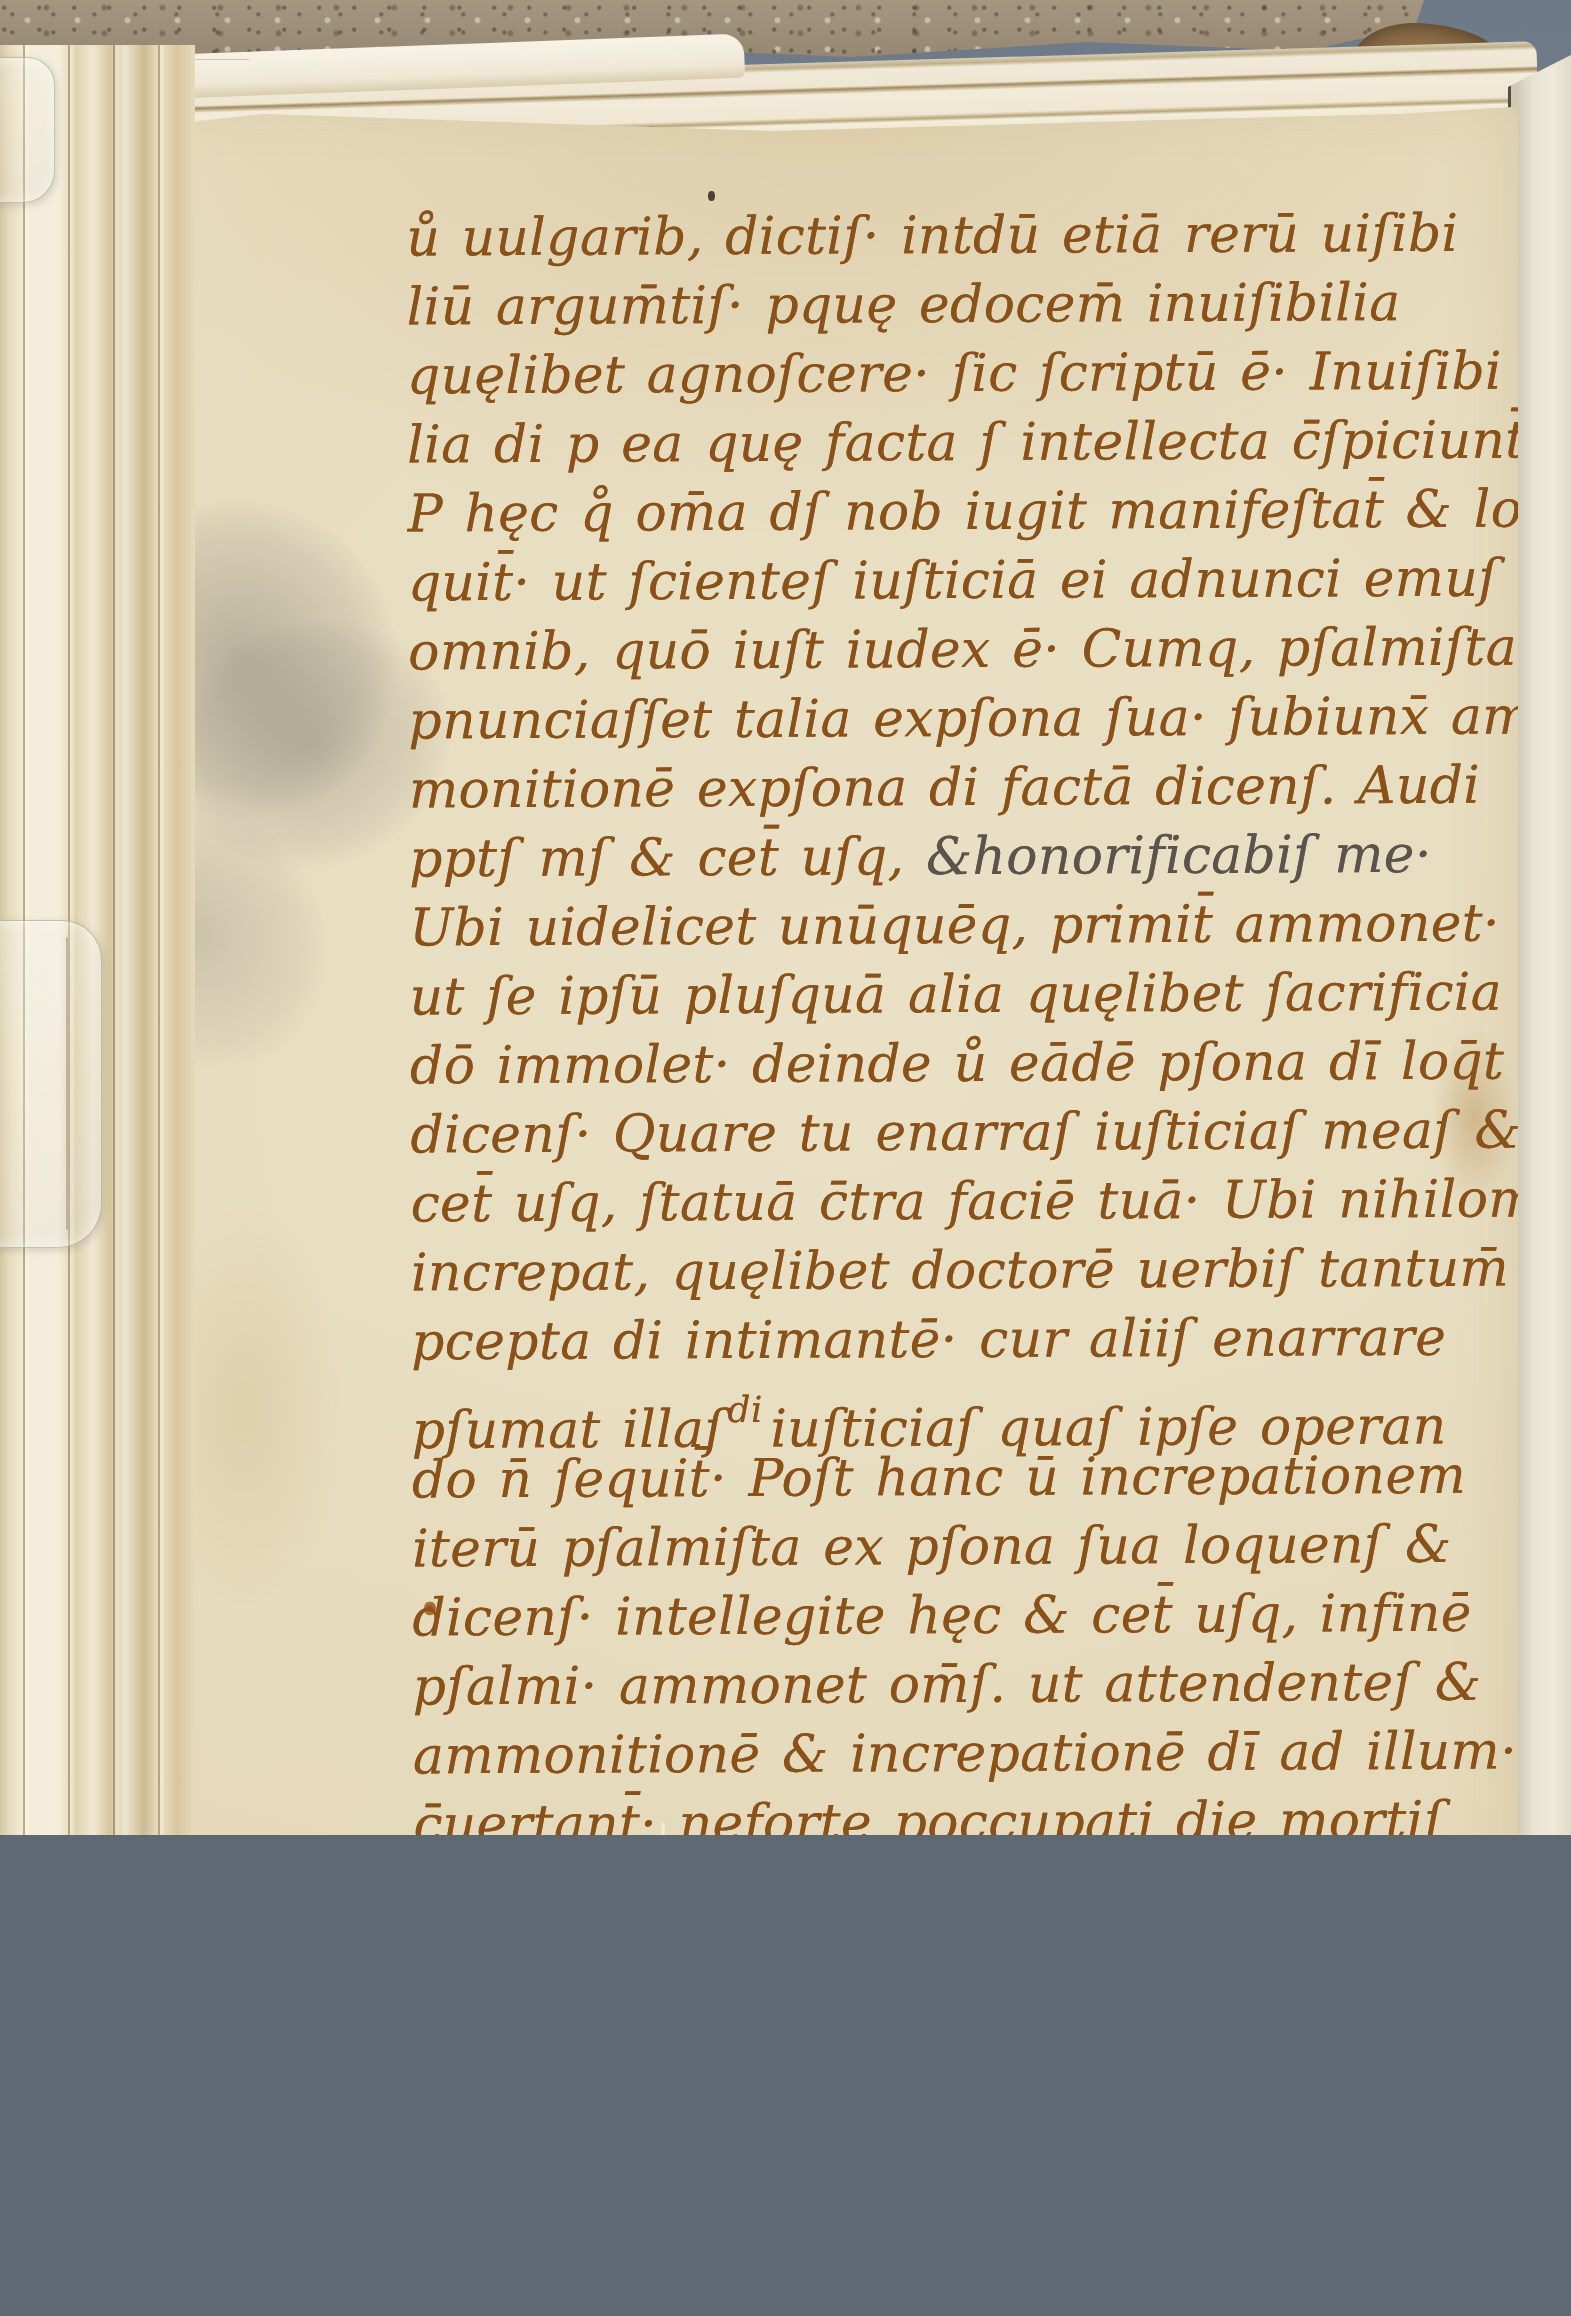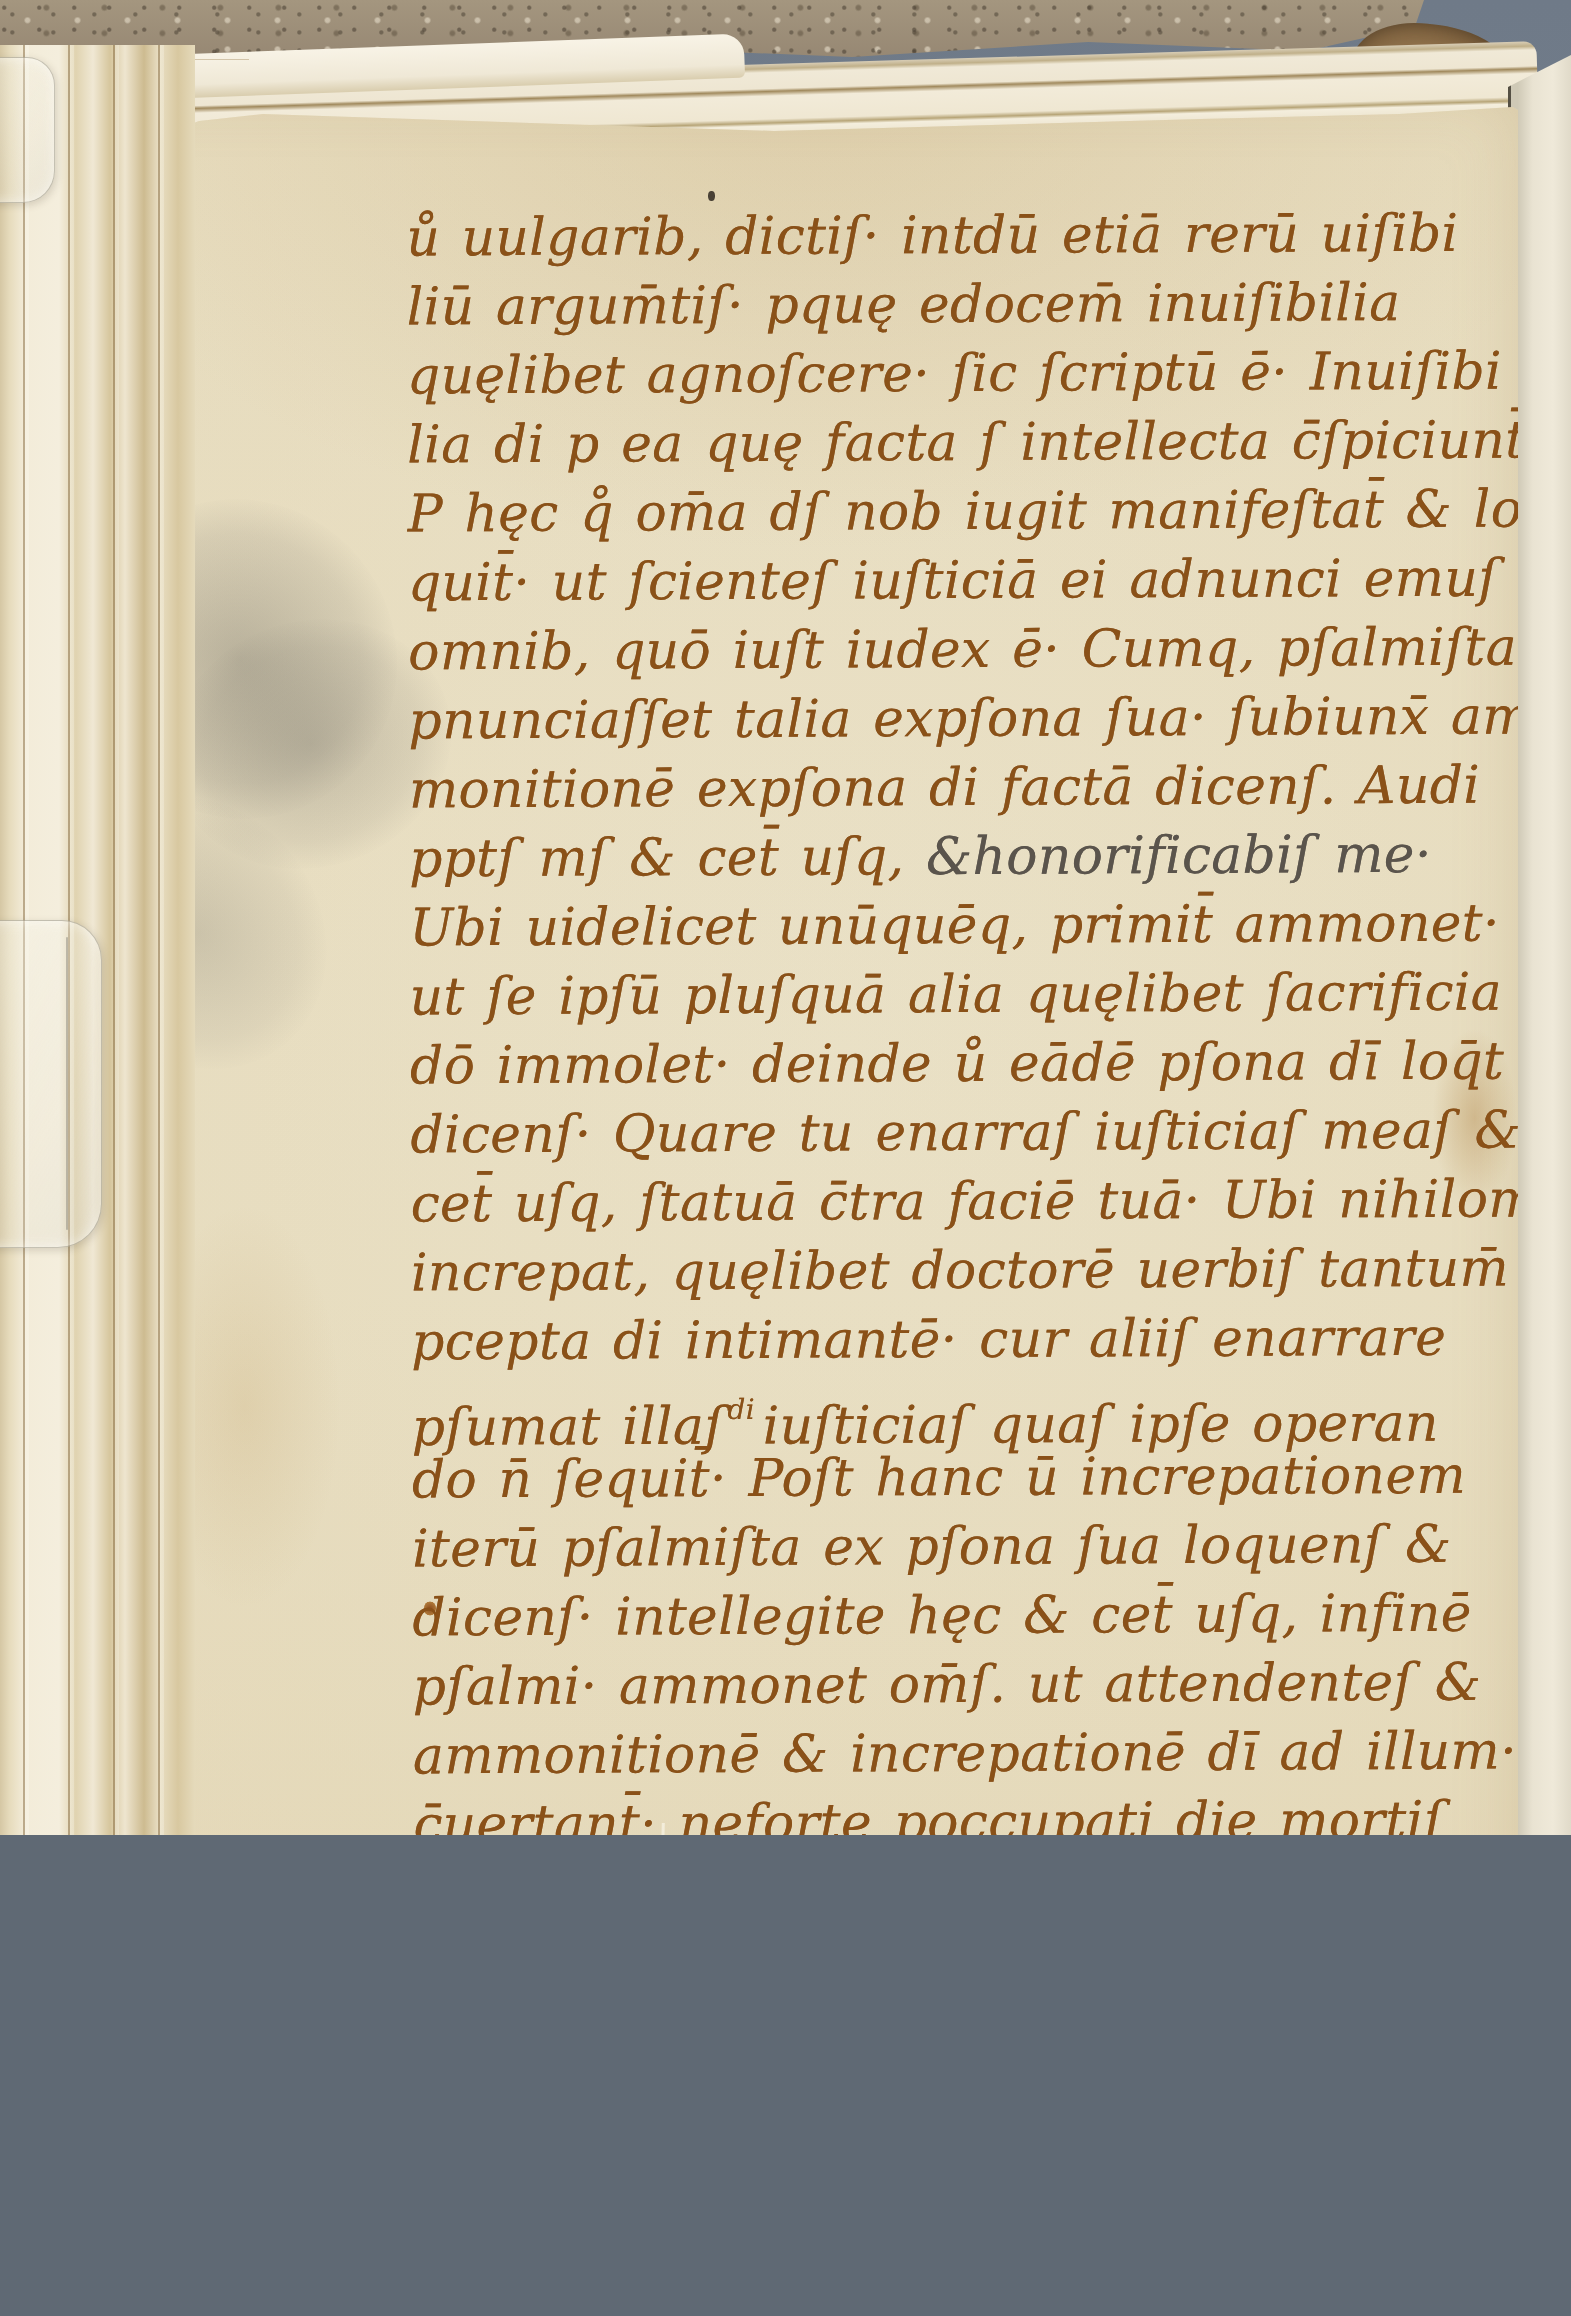--- a/index.html
+++ b/index.html
@@ -80,21 +80,21 @@
   
   .textblock{
     left:298px; top:110px; width:1098px;
     transform:rotate(-0.25deg);
     font-style:italic; font-size:52px; color:#8a5118;
     letter-spacing:0.3px; word-spacing:4.7px;
     text-shadow:0 0 0.6px rgba(125,70,20,.75);
   }
   .line{height:69px; line-height:69px; white-space:nowrap;}
   .ink-dark{color:#5a544c; text-shadow:0 0 0.6px rgba(70,64,58,.7);}
-  .sup{font-size:28px; vertical-align:24.6px; margin:0 7.6px 0 3.8px;}
+  .sup{font-size:36px; vertical-align:24.6px; margin:0 7.6px 0 3.8px;}
 
   
   .gutter{
     left:0; top:45px; width:195px; height:2271px;
     background:
       repeating-linear-gradient(90deg, rgba(120,90,45,0) 0 23px, rgba(120,90,45,.45) 23px 24.6px, rgba(255,255,248,.25) 24.6px 29px, rgba(120,90,45,0) 29px 45px),
       linear-gradient(90deg,#d5c7a4 0px,#e6dbbc 9.5px,#f3ecd9 24.6px,#f4eedd 59px,#e0d3b0 76px,#f0e8d4 93px,#d6c69d 110px,#eee5cf 125px,#cdbb90 144px,#e9dfc4 159px,#d8c8a0 178px,#e5dabb 195px);
   }
   .corner-arc{
     left:106px; top:59px; width:142px; height:114px;

